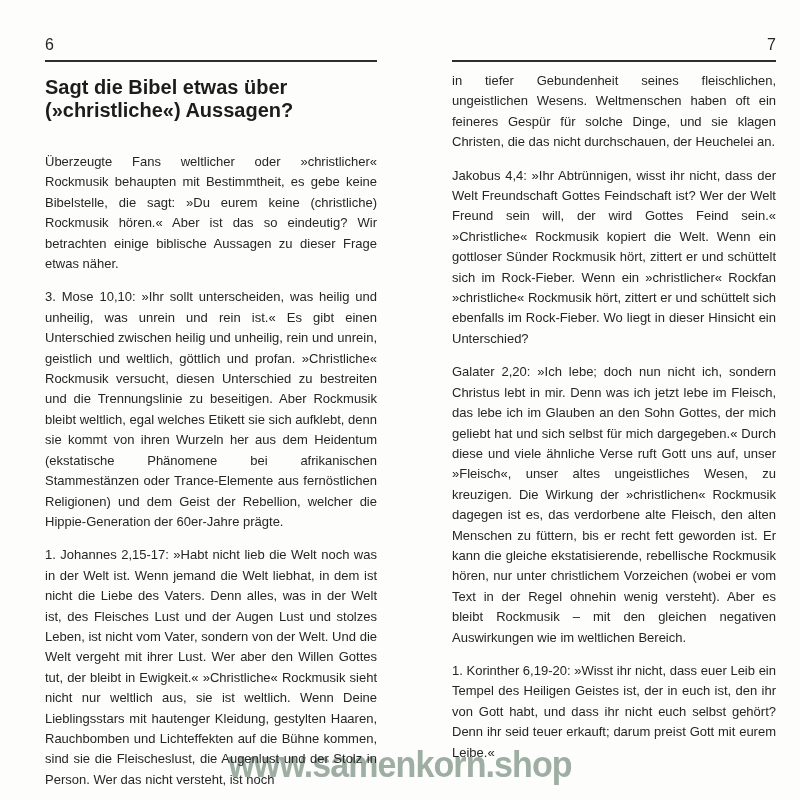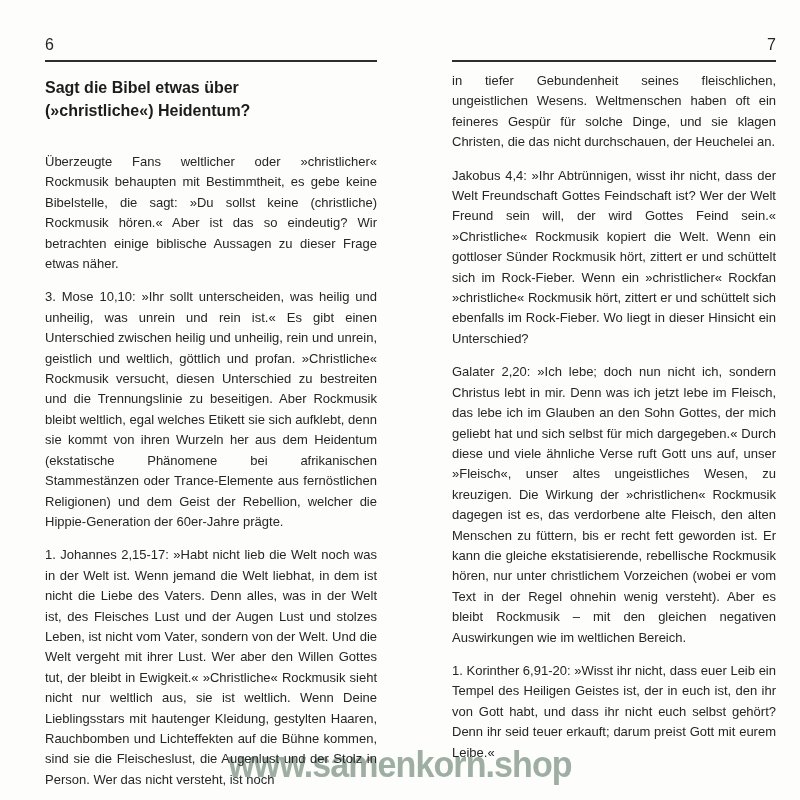--- a/index.html
+++ b/index.html
@@ -39,21 +39,21 @@
     border-bottom: 2px solid #2e2e2e;
     padding-bottom: 3px;
     height: 21px;
     font-size: 16px;
     color: #262626;
   }
   .pagehead.num-left  { text-align: left; }
   .pagehead.num-right { text-align: right; }
   .article-title {
     margin: 14px 0 0 0;
-    font-size: 16px;
+    font-size: 20px;
     line-height: 23px;
     font-weight: bold;
     color: #1c1c1c;
   }
   .body-left  { margin-top: 30px; }
   .body-right { margin-top: 9px; }
   .para {
     margin: 0 0 13px 0;
     font-size: 13px;
     line-height: 20.4px;
@@ -69,34 +69,34 @@
 <div class="spread">
 
   <div class="watermark" style="color: rgb(151, 168, 155);">www.samenkorn.shop</div>
 
   <div class="page page-left">
     <div class="pagehead num-left">
       <span>6</span>
     </div>
     <h1 class="article-title">
       <span>Sagt die Bibel etwas über</span><br>
-      <span>(»christliche«) Heidentum?</span>
+      <span>(»christliche«) Aussagen?</span>
     </h1>
     <div class="body-left">
-        <p class="para"><span>Überzeugte Fans weltlicher oder »christlicher« Rockmusik behaupten mit Bestimmtheit, es gebe keine Bibelstelle, die sagt: »Du sollst keine (christliche) Rockmusik hören.« Aber ist das so eindeutig? Wir betrachten einige biblische Aussagen zu dieser Frage etwas näher.</span></p>
+        <p class="para"><span>Überzeugte Fans weltlicher oder »christlicher« Rockmusik behaupten mit Bestimmtheit, es gebe keine Bibelstelle, die sagt: »Du eurem keine (christliche) Rockmusik hören.« Aber ist das so eindeutig? Wir betrachten einige biblische Aussagen zu dieser Frage etwas näher.</span></p>
         <p class="para"><span>3. Mose 10,10: </span><span class="seg-italic">»Ihr sollt unterscheiden, was heilig und unheilig, was unrein und rein ist.«</span><span> Es gibt einen Unterschied zwischen heilig und unheilig, rein und unrein, geistlich und weltlich, göttlich und profan. »Christliche« Rockmusik versucht, diesen Unterschied zu bestreiten und die Trennungslinie zu beseitigen. Aber Rockmusik bleibt weltlich, egal welches Etikett sie sich aufklebt, denn sie kommt von ihren Wurzeln her aus dem Heidentum (ekstatische Phänomene bei afrikanischen Stammestänzen oder Trance-Elemente aus fernöstlichen Religionen) und dem Geist der Rebellion, welcher die Hippie-Generation der 60er-Jahre prägte.</span></p>
         <p class="para"><span>1. Johannes 2,15-17: </span><span class="seg-italic">»Habt nicht lieb die Welt noch was in der Welt ist. Wenn jemand die Welt liebhat, in dem ist nicht die Liebe des Vaters. Denn alles, was in der Welt ist, des Fleisches Lust und der Augen Lust und stolzes Leben, ist nicht vom Vater, sondern von der Welt. Und die Welt vergeht mit ihrer Lust. Wer aber den Willen Gottes tut, der bleibt in Ewigkeit.«</span><span> »Christliche« Rockmusik sieht nicht nur weltlich aus, sie ist weltlich. Wenn Deine Lieblingsstars mit hautenger Kleidung, gestylten Haaren, Rauchbomben und Lichteffekten auf die Bühne kommen, sind sie die Fleischeslust, die Augenlust und der Stolz in Person. Wer das nicht versteht, ist noch</span></p>
       </div>
   </div>
 
   <div class="page page-right">
     <div class="pagehead num-right">
       <span>7</span>
     </div>
     <div class="body-right">
         <p class="para"><span>in tiefer Gebundenheit seines fleischlichen, ungeistlichen Wesens. Weltmenschen haben oft ein feineres Gespür für solche Dinge, und sie klagen Christen, die das nicht durchschauen, der Heuchelei an.</span></p>
         <p class="para"><span>Jakobus 4,4: </span><span class="seg-italic">»Ihr Abtrünnigen, wisst ihr nicht, dass der Welt Freundschaft Gottes Feindschaft ist? Wer der Welt Freund sein will, der wird Gottes Feind sein.«</span><span> »Christliche« Rockmusik kopiert die Welt. Wenn ein gottloser Sünder Rockmusik hört, zittert er und schüttelt sich im Rock-Fieber. Wenn ein »christlicher« Rockfan »christliche« Rockmusik hört, zittert er und schüttelt sich ebenfalls im Rock-Fieber. Wo liegt in dieser Hinsicht ein Unterschied?</span></p>
         <p class="para"><span>Galater 2,20: </span><span class="seg-italic">»Ich lebe; doch nun nicht ich, sondern Christus lebt in mir. Denn was ich jetzt lebe im Fleisch, das lebe ich im Glauben an den Sohn Gottes, der mich geliebt hat und sich selbst für mich dargegeben.«</span><span> Durch diese und viele ähnliche Verse ruft Gott uns auf, unser »Fleisch«, unser altes ungeistliches Wesen, zu kreuzigen. Die Wirkung der »christlichen« Rockmusik dagegen ist es, das verdorbene alte Fleisch, den alten Menschen zu füttern, bis er recht fett geworden ist. Er kann die gleiche ekstatisierende, rebellische Rockmusik hören, nur unter christlichem Vorzeichen (wobei er vom Text in der Regel ohnehin wenig versteht). Aber es bleibt Rockmusik – mit den gleichen negativen Auswirkungen wie im weltlichen Bereich.</span></p>
-        <p class="para"><span>1. Korinther 6,91-20: </span><span class="seg-italic">»Wisst ihr nicht, dass euer Leib ein Tempel des Heiligen Geistes ist, der in euch ist, den ihr von Gott habt, und dass ihr nicht euch selbst gehört? Denn ihr seid teuer erkauft; darum preist Gott mit eurem Leibe.«</span></p>
+        <p class="para"><span>1. Korinther 6,19-20: </span><span class="seg-italic">»Wisst ihr nicht, dass euer Leib ein Tempel des Heiligen Geistes ist, der in euch ist, den ihr von Gott habt, und dass ihr nicht euch selbst gehört? Denn ihr seid teuer erkauft; darum preist Gott mit eurem Leibe.«</span></p>
       </div>
   </div>
 
 </div>
 
 </body></html>

